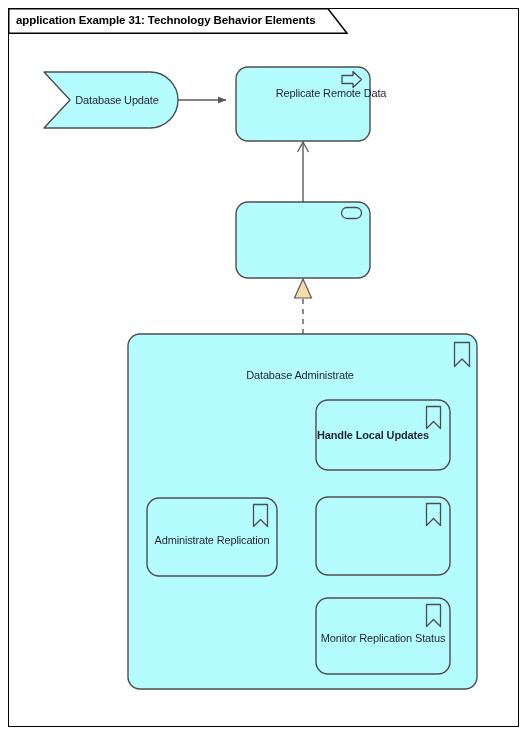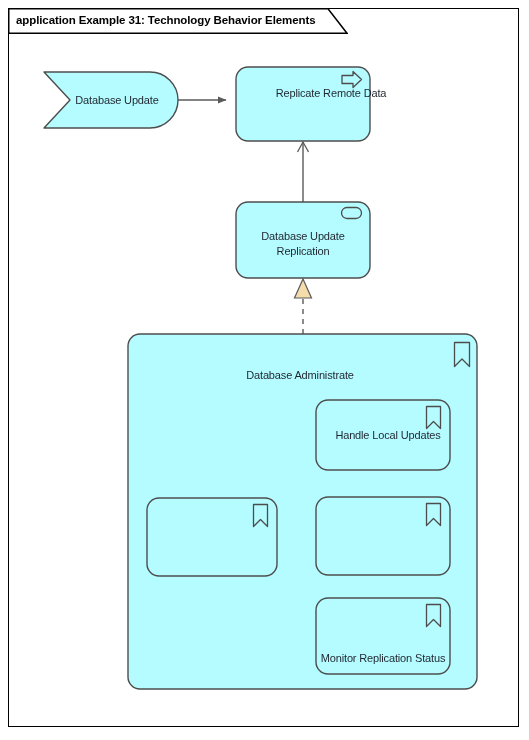--- a/index.html
+++ b/index.html
@@ -179,23 +179,23 @@
       <g>
         <path d="M 426.5 604.5 L 440.5 604.5 L 440.5 626.5 L 433.5 619.5 L 426.5 626.5 Z" fill="none" stroke="#4d4d4d" stroke-width="1.3" stroke-linejoin="round"></path>
       </g>
     </g>
   </svg>
 
   <div class="node-label" style="left:62px; top:72px; width:110px; height:56px;text-align:right;">Database Update</div>
 
   <div class="node-label" style="left:240px; top:64px; width:126px; height:58px;margin-left:28px;">Replicate Remote Data</div>
 
-  <div class="node-label" style="left:240px; top:215px; width:126px; height:58px;">Database Update Replication</div>
 
   <div class="node-label" style="left:170px; top:364px; width:260px; height:22px;">Database Administrate</div>
 
-  <div class="node-label" style="left:324px; top:400px; width:128px; height:70px;">Handle Local Updates</div>
-
-
-
-  <div class="node-label" style="left:319px; top:630px; width:128px; height:56px;">Monitor Replication Status</div>
+  <div class="node-label" style="left:309px; top:400px; width:128px; height:70px;font-weight:bold;">Handle Local Updates</div>
+
+  <div class="node-label" style="left:150px; top:512px; width:124px; height:56px;">Administrate Replication</div>
+
+
+  <div class="node-label" style="left:319px; top:610px; width:128px; height:56px;">Monitor Replication Status</div>
 
 </div>
 
 </body></html>

